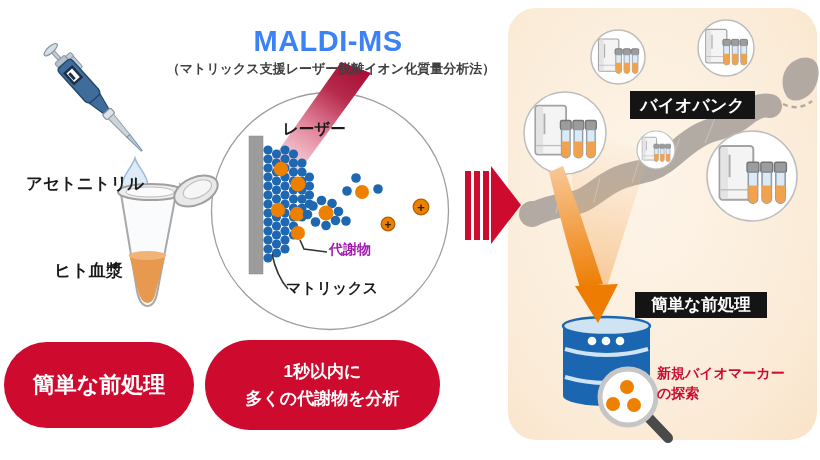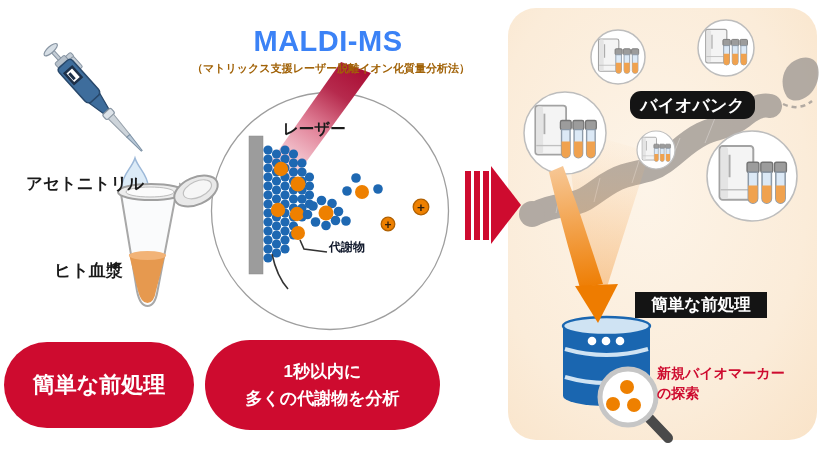--- a/index.html
+++ b/index.html
@@ -3,33 +3,33 @@
 <meta charset="utf-8">
 <style>
   html,body{margin:0;padding:0;background:#ffffff;}
   .stage{
     position:relative;width:820px;height:460px;overflow:hidden;background:#ffffff;
     font-family:"Liberation Sans","DejaVu Sans",sans-serif;
   }
   .stage svg{position:absolute;left:0;top:0;}
   .lbl{position:absolute;font-weight:bold;color:#1a1a1a;white-space:nowrap;line-height:1.15;}
   .title{left:227px;top:25px;width:202px;text-align:center;font-size:29px;color:#3b82f6;letter-spacing:.5px;}
-  .subtitle{left:150px;top:62px;width:362px;text-align:center;font-size:11px;color:#a16207;}
+  .subtitle{left:150px;top:62px;width:362px;text-align:center;font-size:13px;color:#404040;}
   .laser-lbl{left:283px;top:120px;font-size:15.5px;}
-  .metab-lbl{left:329px;top:241px;font-size:12px;color:#0f172a;}
+  .metab-lbl{left:329px;top:241px;font-size:14px;color:#a21caf;}
   .matrix-lbl{left:286px;top:279px;font-size:15px;}
   .reagent-lbl{left:12px;top:174px;font-size:16.5px;margin-left:14px;}
   .sample-lbl{left:54px;top:261px;font-size:17px;}
   .badge{position:absolute;background:#ce0b2f;color:#ffffff;font-weight:bold;
          display:flex;flex-direction:column;align-items:center;justify-content:center;text-align:center;}
   .badge1{left:4px;top:342px;width:190px;height:86px;border-radius:43px;font-size:22px;}
   .badge2{left:205px;top:340px;width:235px;height:90px;border-radius:45px;font-size:17px;line-height:27px;}
   .blkbox{position:absolute;background:#141414;color:#ffffff;font-weight:bold;
           display:flex;align-items:center;justify-content:center;}
-  .biobank-box{left:630px;top:91px;width:125px;height:28px;font-size:17px;border-radius:11px;}
+  .biobank-box{left:630px;top:91px;width:125px;height:28px;font-size:17px;}
   .bigdata-box{left:635px;top:292px;width:132px;height:26px;font-size:16.5px;}
   .biomarker{left:657px;top:364px;font-size:14px;line-height:19.5px;color:#ce0b2f;}
 </style>
 </head>
 <body>
 
 <div class="stage">
 
 <svg width="820" height="460" viewBox="0 0 820 460">
   <defs>
@@ -279,20 +279,21 @@
     <circle cx="627" cy="387" r="7" fill="#ee8000"></circle>
     <circle cx="613" cy="404" r="7" fill="#ee8000"></circle>
     <circle cx="634" cy="405" r="7" fill="#ee8000"></circle>
   </g>
 </svg>
 
 <div class="lbl title">MALDI-MS</div>
 <div class="lbl subtitle">（マトリックス支援レーザー脱離イオン化質量分析法）</div>
 <div class="lbl laser-lbl">レーザー</div>
 <div class="lbl metab-lbl">代謝物</div>
+<div class="lbl matrix-lbl">マトリックス</div>
 <div class="lbl reagent-lbl">アセトニトリル</div>
 <div class="lbl sample-lbl">ヒト血漿</div>
 
 <div class="badge badge1">
   <span>簡単な前処理</span>
 </div>
 <div class="badge badge2">
   <span>1秒以内に</span>
   <span>多くの代謝物を分析</span>
 </div>

